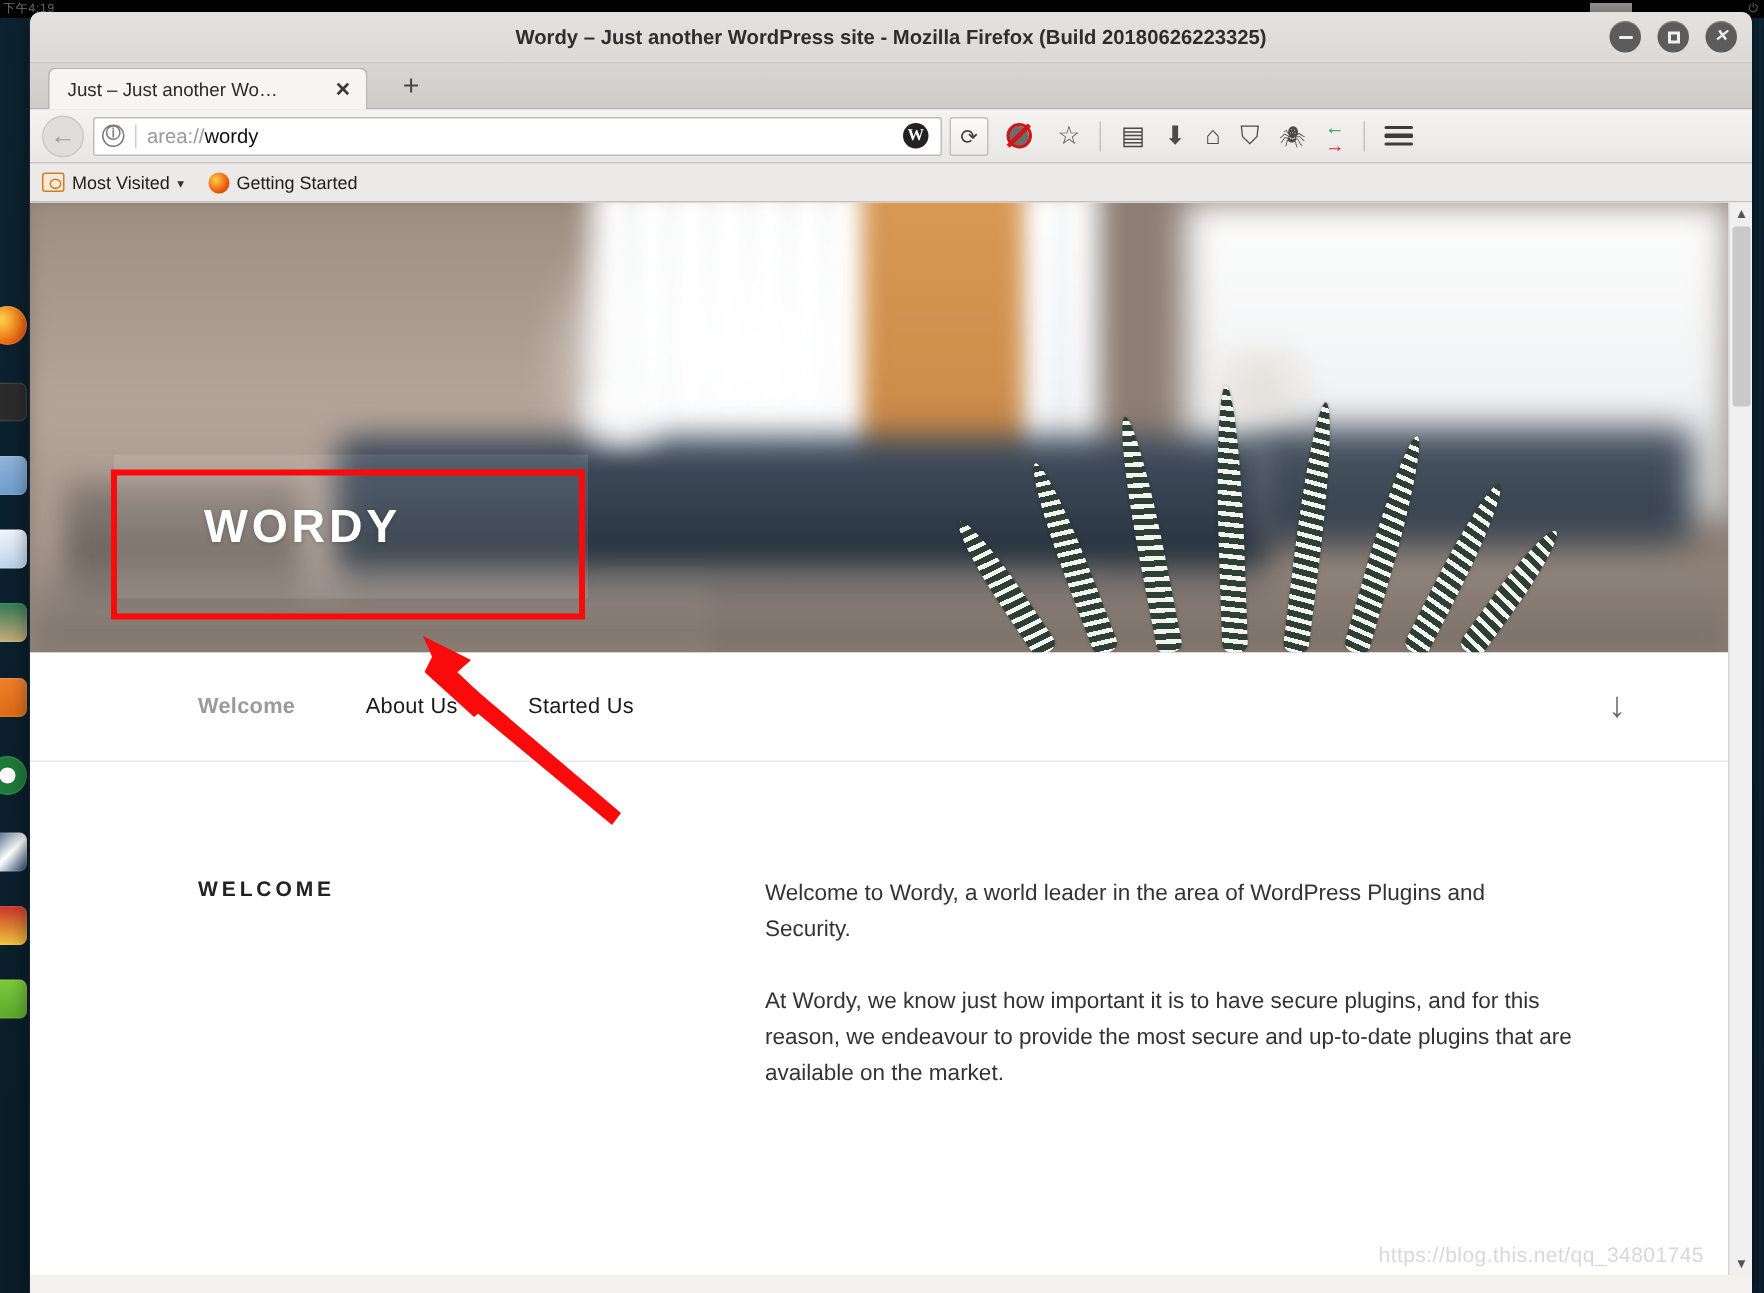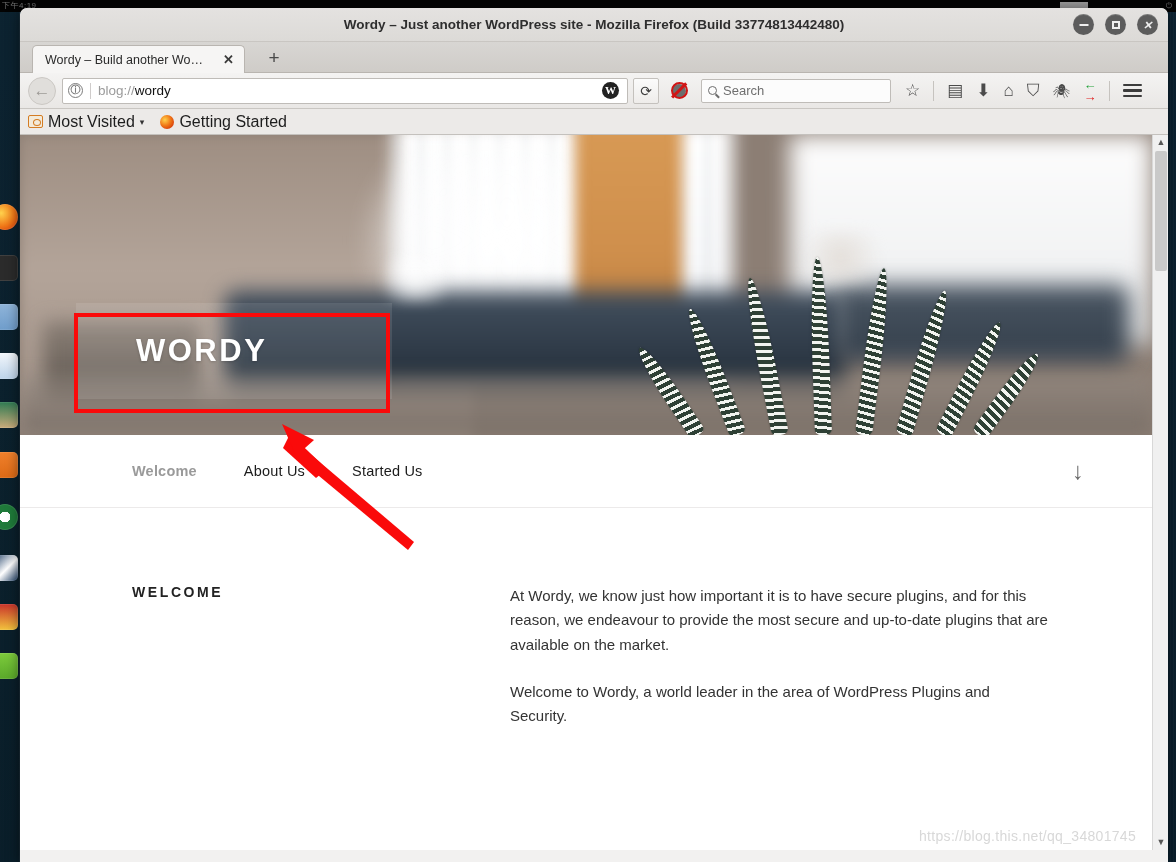--- a/index.html
+++ b/index.html
@@ -166,21 +166,21 @@
   .tb-div { width: 1px; height: 20px; background: #c6c3bf; }
   .hamb { display: flex; flex-direction: column; gap: 3px; cursor: pointer; }
   .hamb span { width: 19px; height: 2.5px; background: #3c3c3c; border-radius: 1px; }
 
   
   .bmbar {
     height: 26px; background: #eceae8; border-bottom: 1px solid #c4c1bd;
     display: flex; align-items: center; padding: 0 8px; gap: 16px;
   }
   .bm { display: flex; align-items: center; gap: 5px; cursor: pointer; }
-  .bm-label { font-size: 16px; color: #1d1d1d; }
+  .bm-label { font-size: 12px; color: #1d1d1d; }
   .bm-ic-mv {
     width: 15px; height: 13px; border: 1.5px solid #d47c23; border-radius: 2px;
     background: #f3ead9; position: relative;
   }
   .bm-ic-mv::after {
     content:""; position: absolute; left: 3.5px; top: 3px; width: 6px; height: 5px;
     border: 1.5px solid #d47c23; border-radius: 50%;
   }
   .caret { font-size: 9px; color: #333; }
   .bm-ic-ff {
@@ -357,66 +357,62 @@
     <div class="ic round" style="top:492px;background:radial-gradient(circle at 50% 50%,#ffffff 0 28%,#1f7a3a 30%);"></div>
     <div class="ic" style="top:543px;background:linear-gradient(135deg,#1c3c63,#ffffff 55%,#1c3c63);"></div>
     <div class="ic" style="top:592px;background:linear-gradient(180deg,#c9342b,#f2c33d);"></div>
     <div class="ic" style="top:641px;background:linear-gradient(180deg,#7dcb3c,#5aa92a);"></div>
     <div class="ic" style="top:690px;background:transparent;box-shadow:none;"></div>
   </div>
 
   <div class="win">
 
     <div class="titlebar">
-      <div class="title-text">Wordy – Just another WordPress site - Mozilla Firefox (Build 33774813442480)</div>
+      <div class="title-text">Wordy – Just another WordPress site - Mozilla Firefox (Build 20180626223325)</div>
       <div class="wbtns">
         <div class="wbtn">
             <i class="dash"></i>
           </div>
         <div class="wbtn">
             <i class="sq"></i>
           </div>
         <div class="wbtn">
             <i class="x">✕</i>
           </div>
       </div>
     </div>
 
     <div class="tabstrip">
       <div class="tab">
-        <span class="tab-title">Wordy – Build another Wo…</span>
+        <span class="tab-title">Just – Just another Wo…</span>
         <span class="tab-close">✕</span>
       </div>
       <div class="newtab">+</div>
     </div>
 
     <div class="navbar">
       <div class="backbtn">←</div>
 
       <div class="urlbar">
         <div class="info-ic">ⓘ</div>
         <div class="url-sep"></div>
         <div class="url-text">
-          <span class="scheme">blog://</span><span>wordy</span>
+          <span class="scheme">area://</span><span>wordy</span>
         </div>
         <div class="wp-ic">W</div>
       </div>
 
       <div class="reload">⟳</div>
 
       <div class="noscript">
         <span class="ball"></span>
           <span class="ring"></span>
           <span class="slash"></span>
       </div>
 
-      <div class="searchbox">
-        <span class="search-gl"></span>
-        <span class="search-ph">Search</span>
-      </div>
 
       <div class="tb-icons">
         <span class="tbi">☆</span>
         <span class="tb-div"></span>
         <span class="tbi">▤</span>
         <span class="tbi">⬇</span>
         <span class="tbi">⌂</span>
         <span class="tbi">⛉</span>
         <span class="tbi" style="font-size:14px;">🕷</span>
         <span class="tbi" style="font-size:13px;line-height:.9;">
@@ -485,22 +481,22 @@
           <span class="navlink normal">About Us</span>
           <span class="navlink normal">Started Us</span>
           <span class="scroll-down">↓</span>
         </div>
 
         <div class="content">
           <div class="col-left">
             <div class="sec-title">WELCOME</div>
           </div>
           <div class="col-right">
+            <p class="para">Welcome to Wordy, a world leader in the area of WordPress Plugins and Security.</p>
             <p class="para">At Wordy, we know just how important it is to have secure plugins, and for this reason, we endeavour to provide the most secure and up-to-date plugins that are available on the market.</p>
-            <p class="para">Welcome to Wordy, a world leader in the area of WordPress Plugins and Security.</p>
           </div>
         </div>
 
         <div class="watermark">https://blog.this.net/qq_34801745</div>
       </div>
 
       <div class="pscroll">
         <div class="arr up">▲</div>
         <div class="thumb"></div>
         <div class="arr dn">▼</div>

